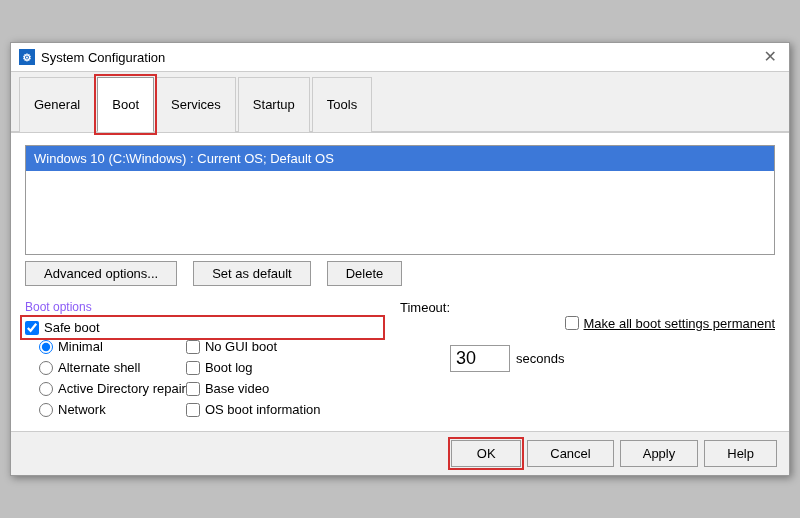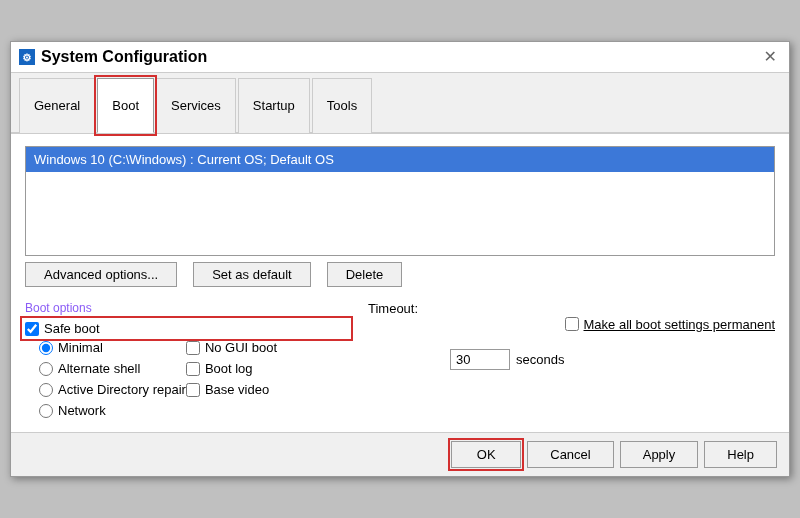--- a/index.html
+++ b/index.html
@@ -38,23 +38,22 @@
       height: 16px;
       background: #1565c0;
       display: inline-flex;
       align-items: center;
       justify-content: center;
       font-size: 10px;
       color: white;
       font-weight: bold;
     }
     .title-text {
-      font-size: 16px;
-      color: #000;
-      font-weight: bold;
+      font-size: 13px;
+      color: #000;
     }
     .title-close {
       cursor: pointer;
       font-size: 16px;
       color: #666;
       line-height: 1;
       padding: 0 4px;
       border: none;
       background: none;
     }
@@ -189,22 +188,21 @@
     }
     .timeout-row {
       display: flex;
       align-items: center;
       gap: 6px;
     }
     .timeout-input {
       width: 60px;
       padding: 2px 5px;
       border: 1px solid #999;
-      font-size: 13px;
-      margin-left: 32px;
+      font-size: 18px;
     }
     .timeout-seconds {
       font-size: 13px;
     }
     .make-permanent-row {
       display: flex;
       align-items: flex-start;
       gap: 5px;
       margin-top: 8px;
       font-size: 13px;
@@ -305,20 +303,24 @@
               <input type="checkbox" id="no_gui_boot" style="">
               <label for="no_gui_boot">No GUI boot</label>
             </div>
             <div class="checkbox-row">
               <input type="checkbox" id="boot_log" style="">
               <label for="boot_log">Boot log</label>
             </div>
             <div class="checkbox-row">
               <input type="checkbox" id="base_video" style="">
               <label for="base_video">Base video</label>
+            </div>
+            <div class="checkbox-row">
+              <input type="checkbox" id="os_boot_info" style="">
+              <label for="os_boot_info">OS boot information</label>
             </div>
           </div>
         </div>
       </div>
 
       <div class="timeout-area">
         <div class="timeout-label">Timeout:</div>
         <div class="timeout-row">
           <input type="text" class="timeout-input" value="30" style="">
           <span class="timeout-seconds">seconds</span>

